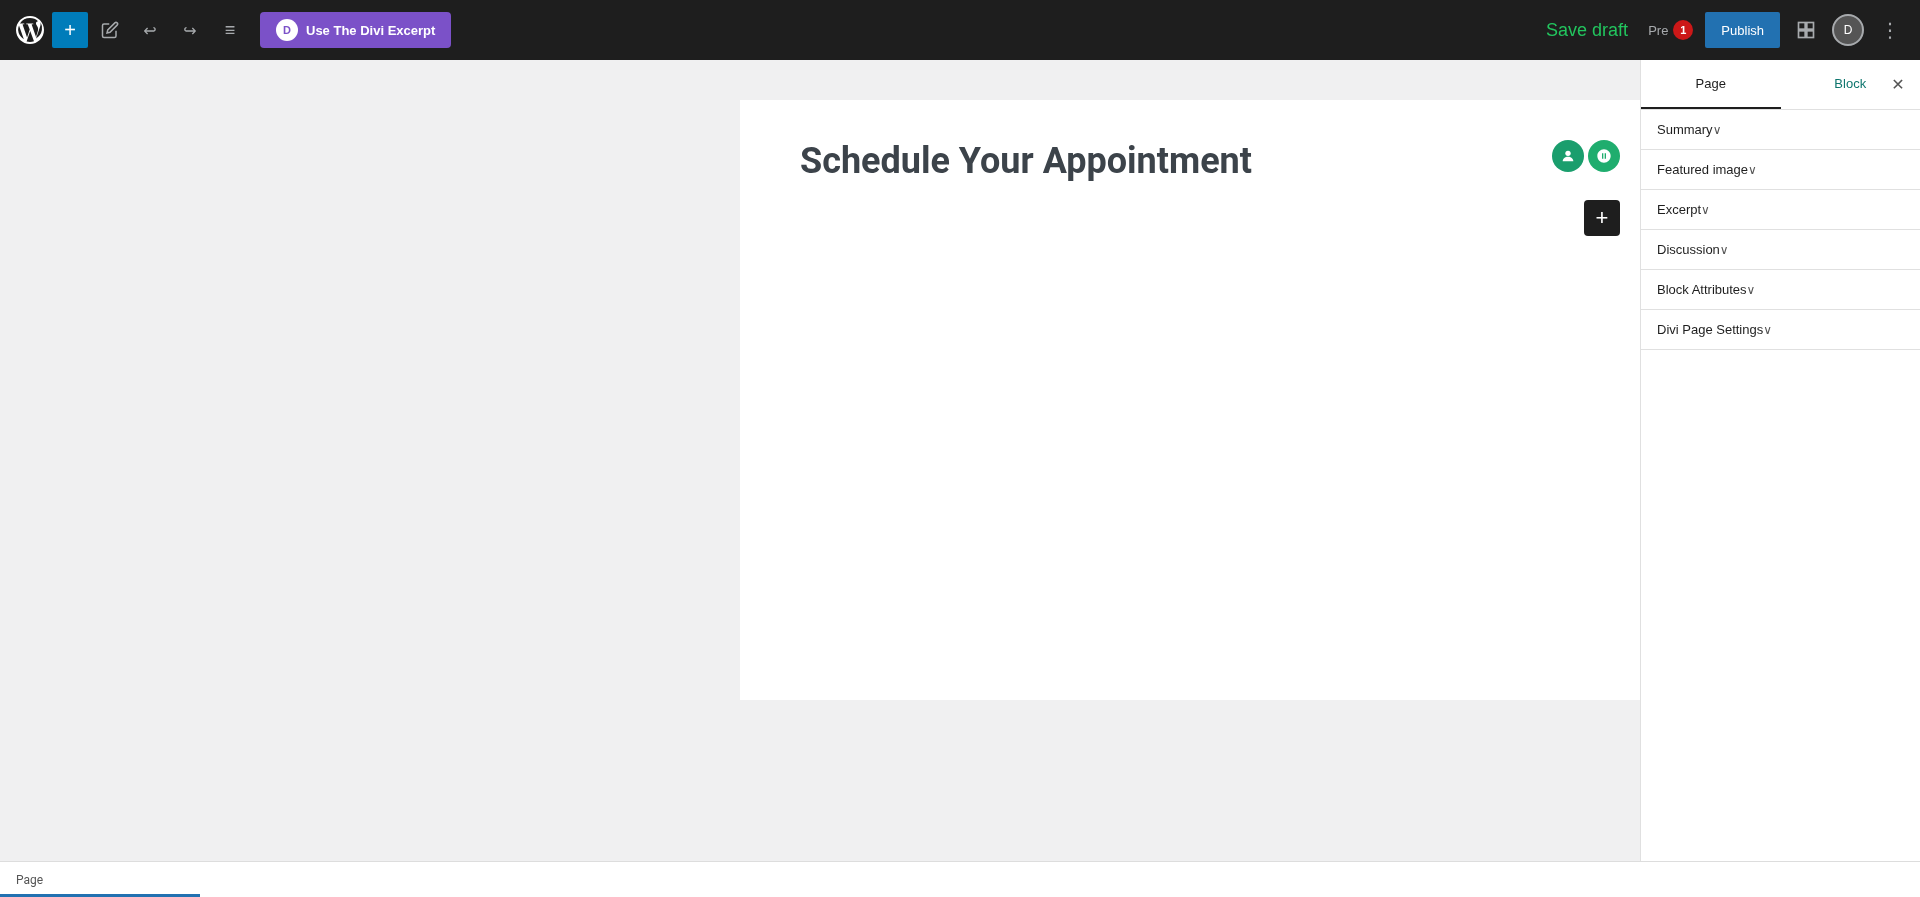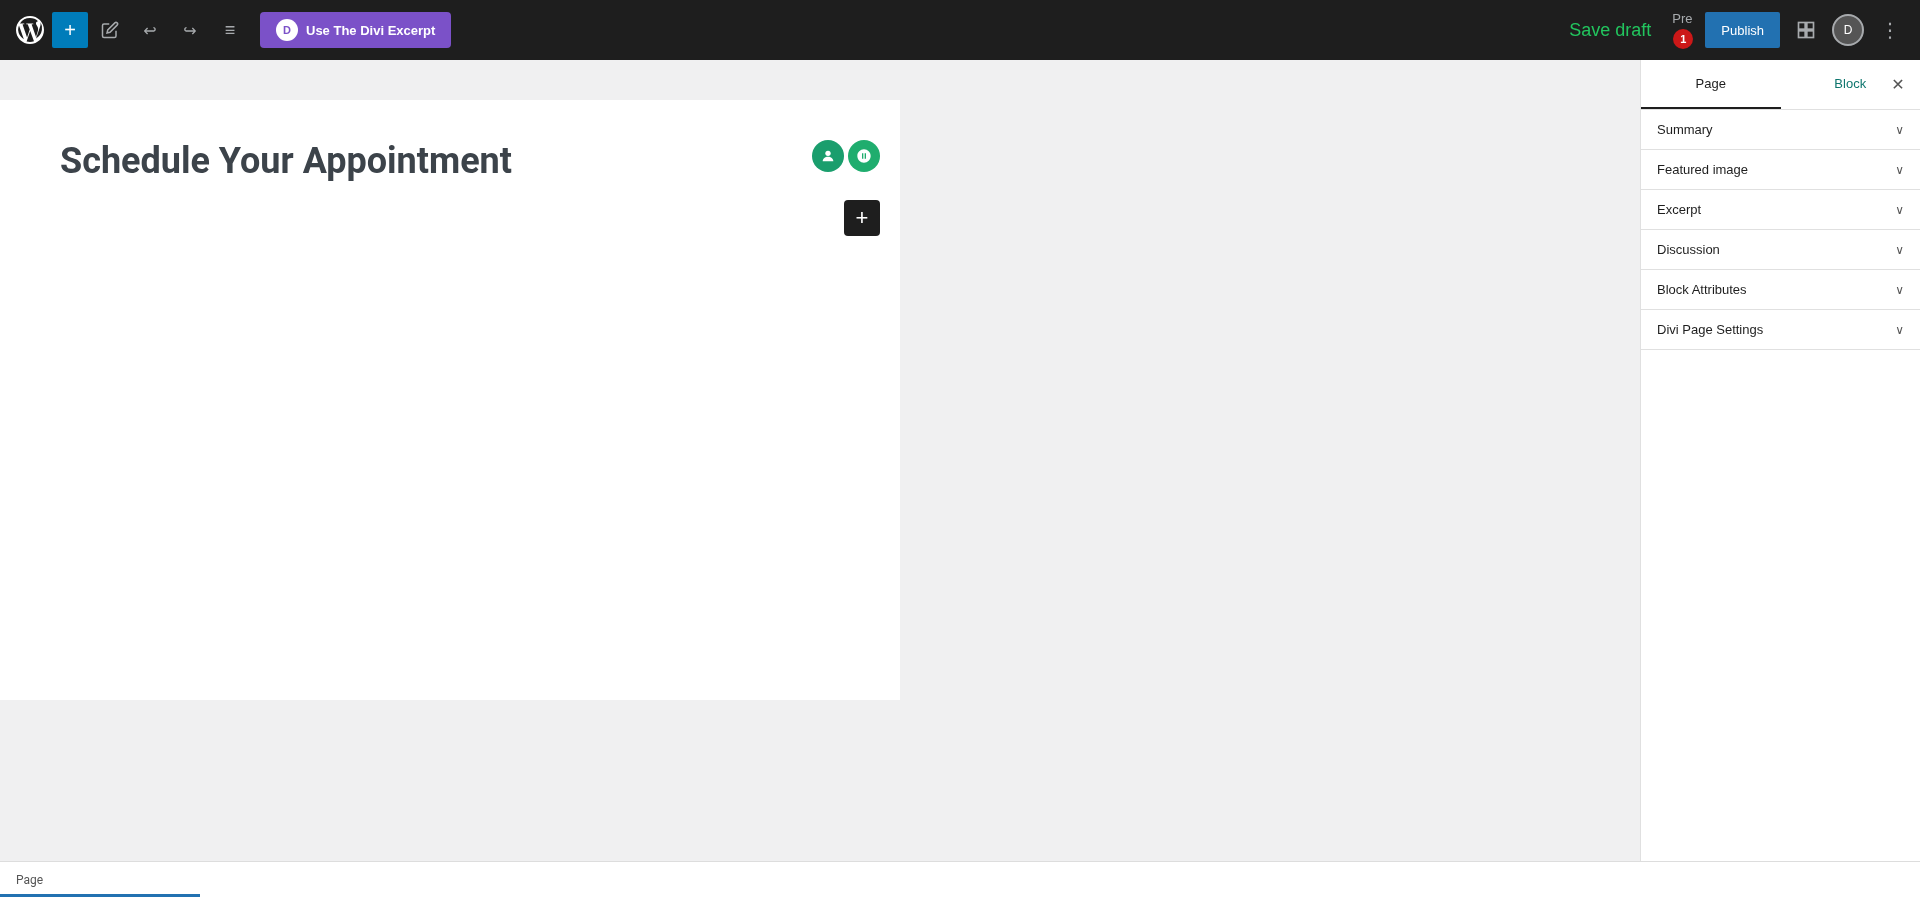--- a/index.html
+++ b/index.html
@@ -72,21 +72,20 @@
 
     .preview-btn {
       display: flex; align-items: center; gap: 0;
       background: transparent;
       border: none;
       color: #a7aaad;
       cursor: pointer;
       font-size: 13px;
       padding: 0 4px;
       position: relative;
-      flex-direction: column;
     }
     .preview-btn .notif-badge {
       width: 20px; height: 20px;
       background: #cc1818;
       border-radius: 50%;
       color: white;
       font-size: 11px;
       font-weight: 600;
       display: flex; align-items: center; justify-content: center;
       margin-left: 2px;
@@ -141,21 +140,21 @@
     }
 
     
     .editor-area {
       flex: 1;
       background: #f0f0f1;
       overflow-y: auto;
       padding: 40px 0 80px 0;
       display: flex;
       flex-direction: column;
-      align-items: flex-start;
+      align-items: flex-end;
     }
 
     .editor-canvas {
       background: white;
       width: 900px;
       min-height: 600px;
       padding: 40px 60px;
       position: relative;
     }
 
@@ -285,21 +284,21 @@
       overflow-y: auto;
     }
 
     .sidebar-panel {
       border-bottom: 1px solid #e0e0e0;
     }
 
     .sidebar-panel-header {
       display: flex;
       align-items: center;
-      justify-content: space-between;
+      justify-content: flex-start;
       padding: 12px 16px;
       cursor: pointer;
       background: transparent;
       border: none;
       width: 100%;
       text-align: left;
     }
 
     .sidebar-panel-title {
       font-size: 13px;

